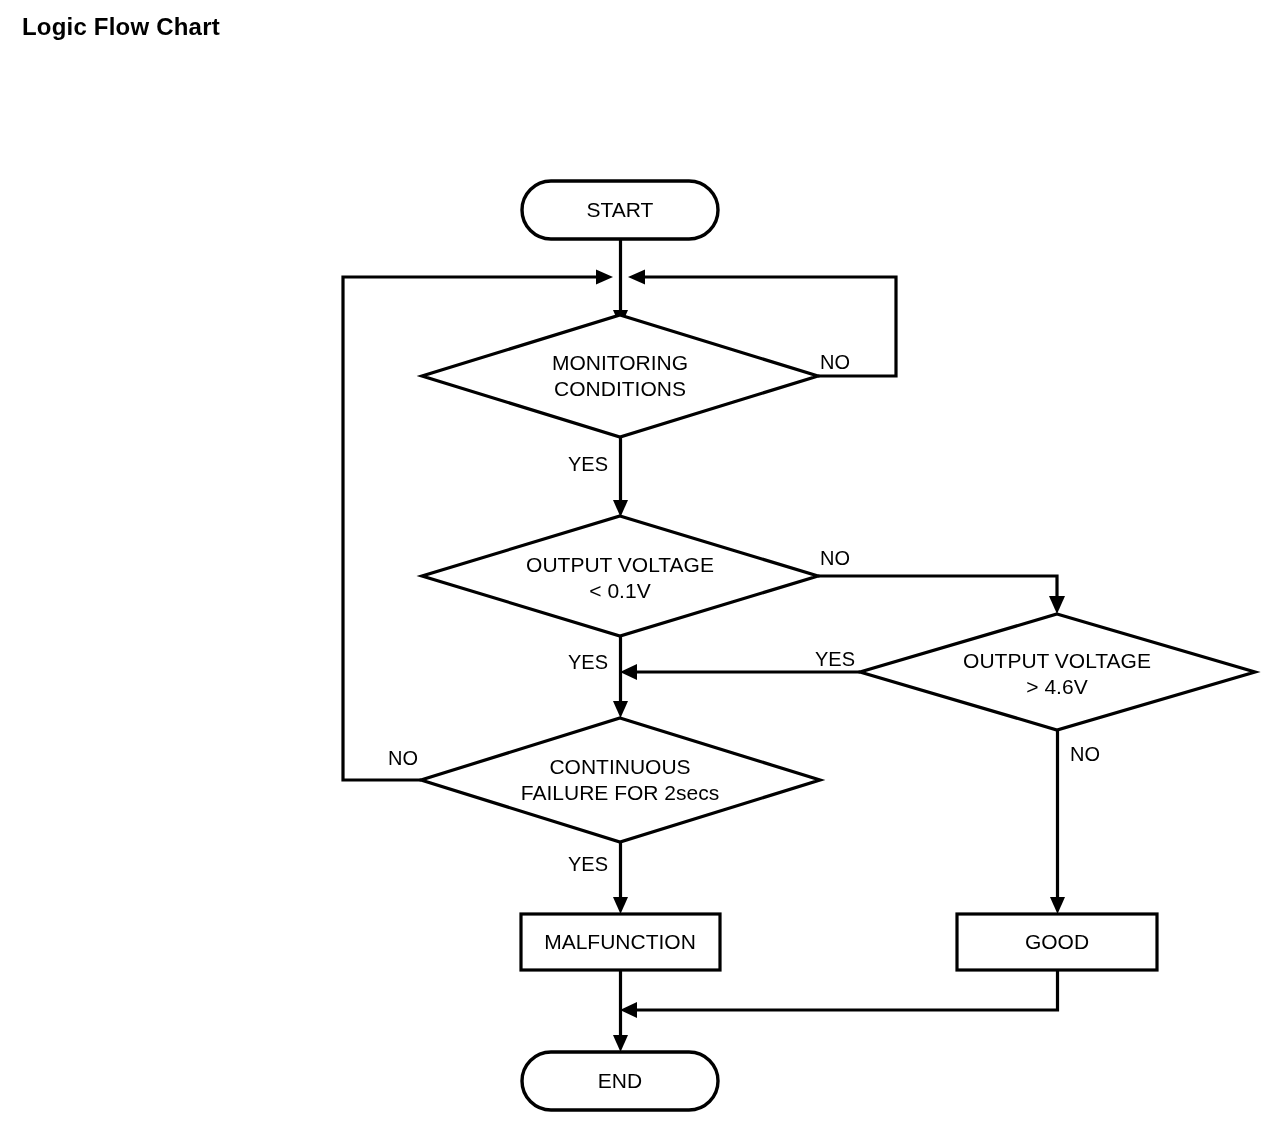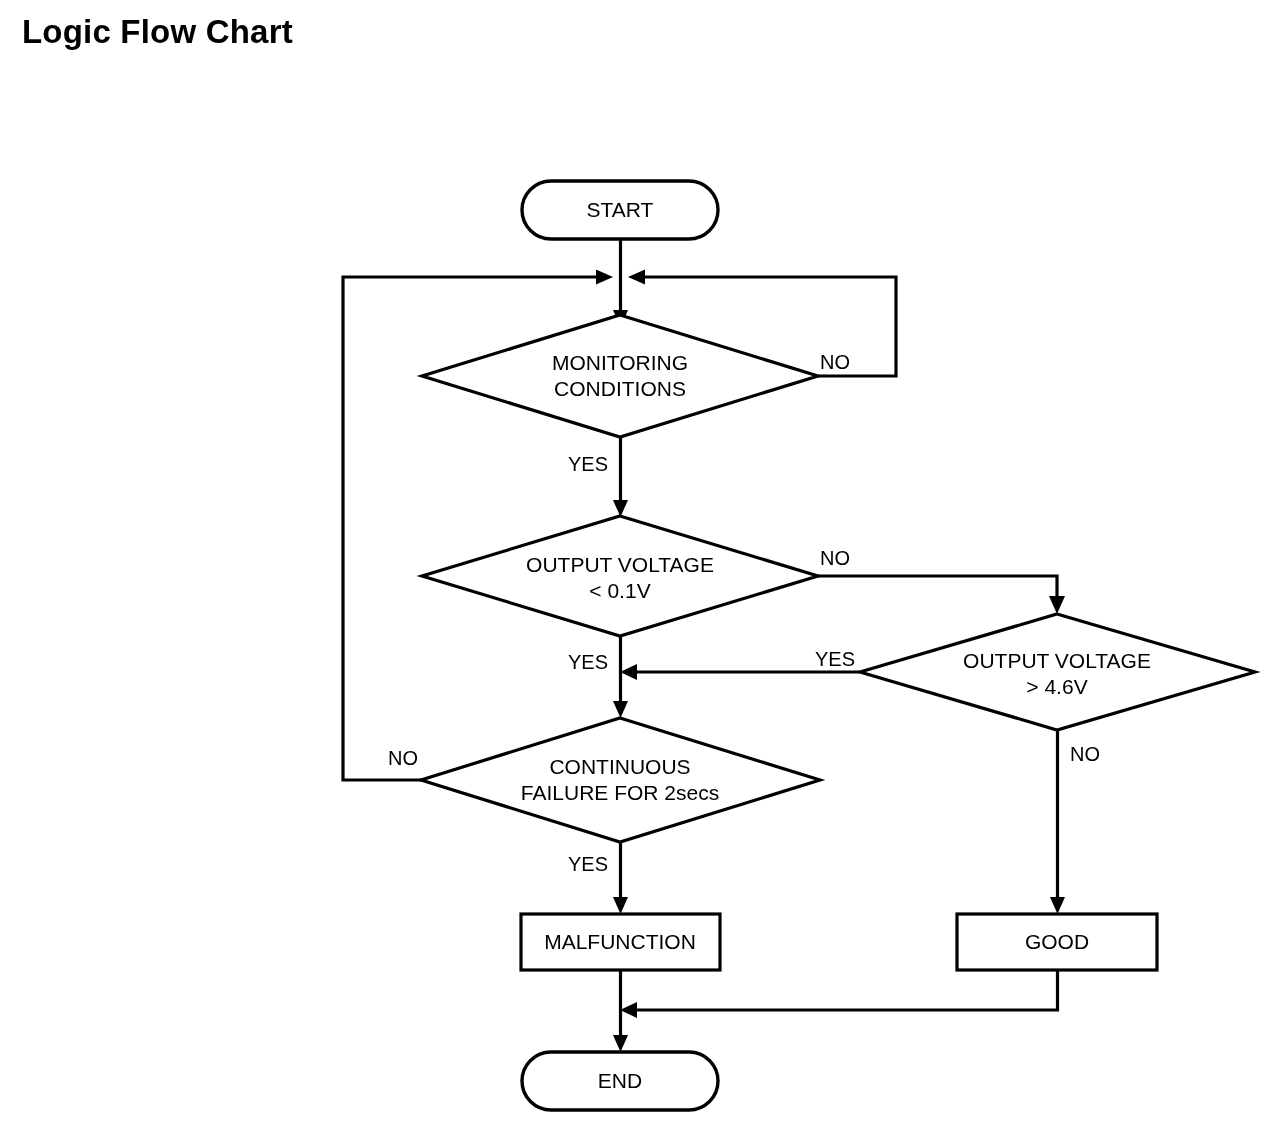--- a/index.html
+++ b/index.html
@@ -12,21 +12,21 @@
     height: 1126px;
     font-family: "Liberation Sans", sans-serif;
     color: #000000;
     overflow: hidden;
     position: relative;
   }
   #page-title {
     position: absolute;
     left: 22px;
     top: 13px;
-    font-size: 33px;
+    font-size: 24px;
     font-weight: bold;
     letter-spacing: 0.2px;
     color: #000000;
     white-space: nowrap;
   }
   #flow-canvas {
     position: absolute;
     left: 0;
     top: 0;
     width: 1280px;

